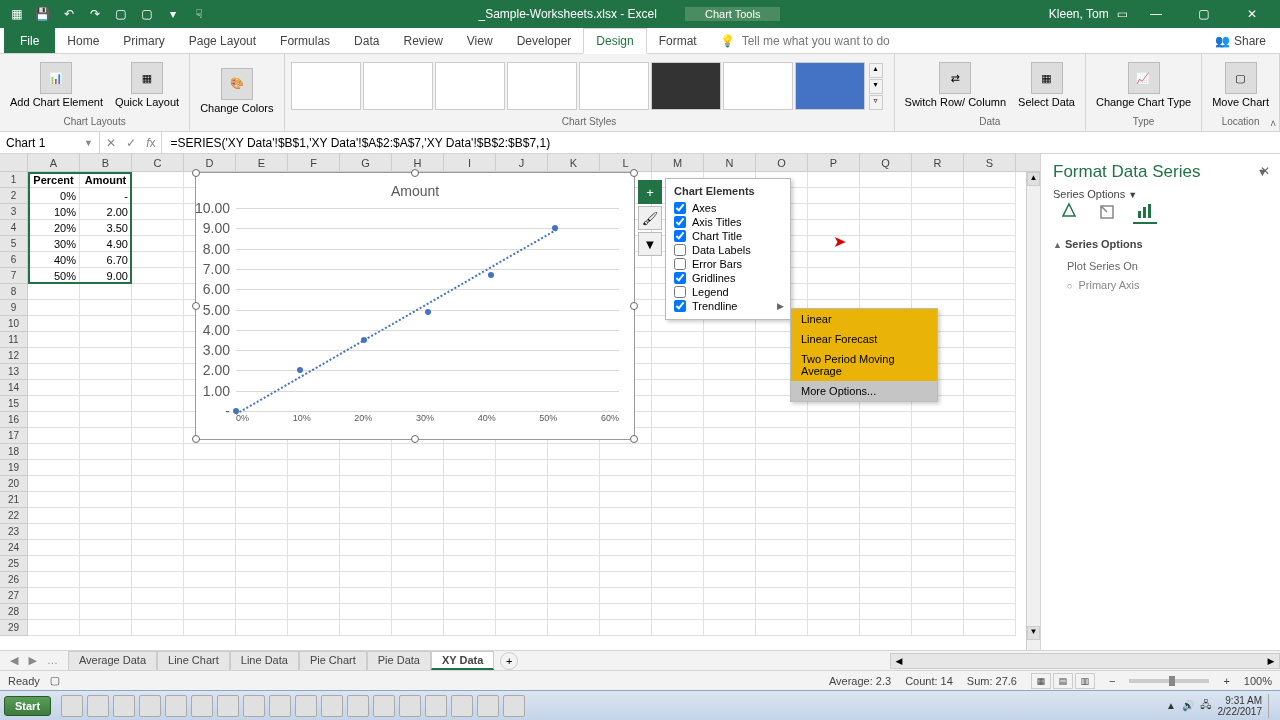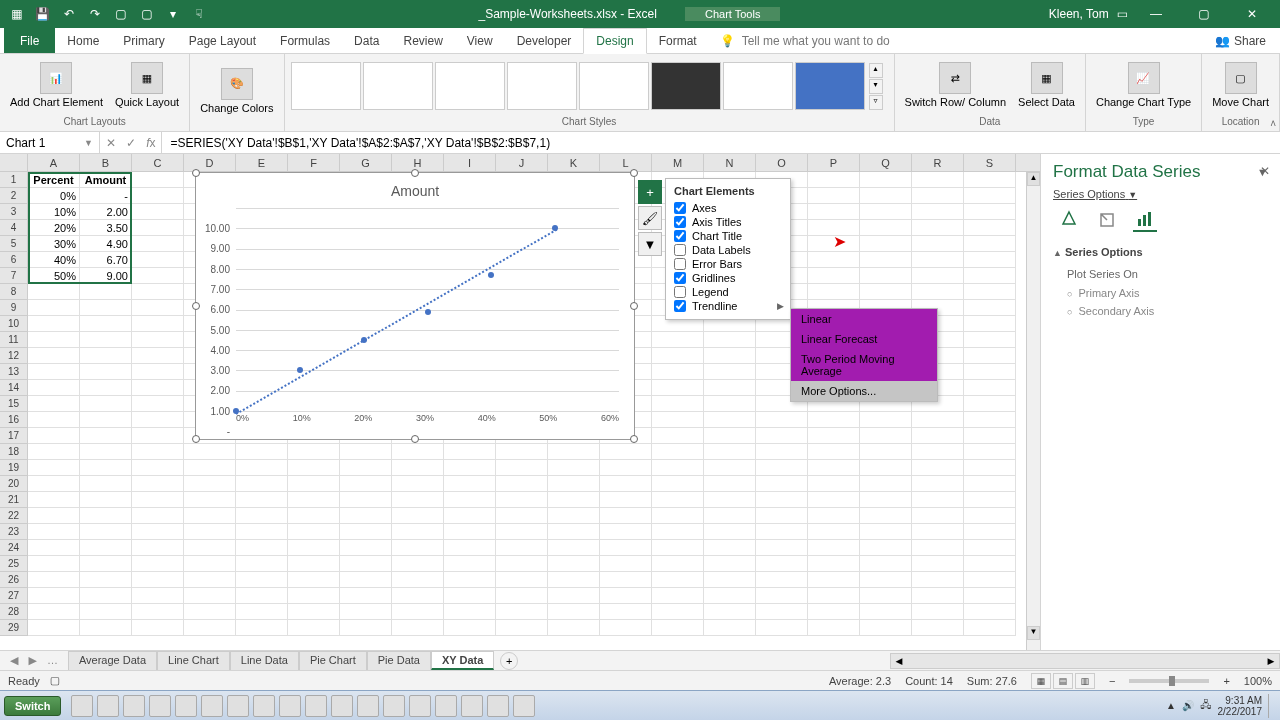--- a/index.html
+++ b/index.html
@@ -54,50 +54,50 @@
 .cell { width: 52px; height: 16px; border-right: 1px solid #e0e0e0; border-bottom: 1px solid #e0e0e0; font-size: 11px; padding: 0 3px; text-align: right; line-height: 16px; overflow: hidden; }
 .cell.header-cell { font-weight: bold; text-align: center; background: #fff; }
 
 
 .chart-container { position: absolute; left: 195px; top: 18px; width: 440px; height: 268px; background: #fff; border: 1px solid #999; }
 .chart-handle { position: absolute; width: 8px; height: 8px; background: #fff; border: 1px solid #666; border-radius: 50%; }
 .chart-title { text-align: center; font-size: 14px; color: #595959; padding: 10px 0 6px; }
 .chart-plot { position: absolute; left: 40px; top: 35px; right: 15px; bottom: 28px; }
 .chart-axis-y { position: absolute; left: 8px; top: 35px; bottom: 28px; width: 30px; }
 .chart-axis-x { position: absolute; left: 40px; right: 15px; bottom: 8px; height: 18px; display: flex; justify-content: space-between; font-size: 9px; color: #595959; }
-.y-tick { position: absolute; right: 4px; font-size: 10px; color: #595959; transform: translateY(-50%); margin-top: 20px; }
+.y-tick { position: absolute; right: 4px; font-size: 14px; color: #595959; transform: translateY(-50%); }
 .gridline { position: absolute; left: 0; right: 0; height: 1px; background: #d9d9d9; }
 .data-point { position: absolute; width: 6px; height: 6px; background: #4472c4; border-radius: 50%; transform: translate(-50%, -50%); }
 .trendline { position: absolute; border-top: 2px dotted #4472c4; transform-origin: left center; }
 
 
 .chart-side-btns { position: absolute; left: 638px; top: 26px; display: flex; flex-direction: column; gap: 2px; }
 .chart-side-btn { width: 24px; height: 24px; background: #f0f0f0; border: 1px solid #bbb; display: flex; align-items: center; justify-content: center; font-size: 13px; }
 .chart-side-btn.active { background: #217346; color: white; border-color: #217346; }
 
 
 .chart-elements-popup { position: absolute; left: 665px; top: 24px; width: 126px; background: #fff; border: 1px solid #bbb; box-shadow: 2px 2px 4px rgba(0,0,0,0.2); padding: 6px 8px; font-size: 11px; }
 .chart-elements-title { font-weight: bold; font-size: 11px; margin-bottom: 4px; color: #333; }
 .chart-el-item { display: flex; align-items: center; gap: 6px; padding: 1px 0; position: relative; }
 .chart-el-item input { width: 12px; height: 12px; }
 .chart-el-arrow { position: absolute; right: -2px; font-size: 9px; color: #666; }
 
 
-.trendline-submenu { position: absolute; left: 790px; top: 154px; width: 148px; background: #a21caf; border: 1px solid #bbb; box-shadow: 2px 2px 4px rgba(0,0,0,0.2); font-size: 11px; }
+.trendline-submenu { position: absolute; left: 790px; top: 154px; width: 148px; background: #eab308; border: 1px solid #bbb; box-shadow: 2px 2px 4px rgba(0,0,0,0.2); font-size: 11px; }
 .submenu-item { padding: 4px 10px; }
 .submenu-item.hover { background: #c5c5c5; }
 
 
 .cursor { position: absolute; left: 833px; top: 232px; font-size: 16px; color: #d00; z-index: 1000; pointer-events: none; }
 
 
 .format-pane { width: 240px; background: #fff; border-left: 1px solid #d4d4d4; padding: 8px 12px; position: relative; }
 .format-pane-title { color: #217346; font-size: 17px; margin-bottom: 6px; display: flex; align-items: center; justify-content: space-between; }
 .format-pane-close { position: absolute; right: 10px; top: 10px; font-size: 12px; color: #666; }
-.series-opts-label { font-size: 11px; color: #444; margin-bottom: 8px; text-decoration: underline; }
+.series-opts-label { font-size: 11px; color: #444; margin-bottom: 0; }
 .format-icons { display: flex; gap: 14px; margin-bottom: 14px; padding-left: 4px; }
 .format-icon { width: 24px; height: 24px; display: flex; align-items: center; justify-content: center; }
 .format-icon svg { width: 20px; height: 20px; }
 .format-icon.active { border-bottom: 2px solid #217346; }
 .format-section-title { font-size: 11px; font-weight: bold; color: #444; margin-bottom: 6px; }
 .format-opt { font-size: 11px; color: #888; padding: 3px 0 3px 14px; }
 .format-opt::before { content: "○"; margin-right: 6px; font-size: 9px; }
 
 
 .sheet-tabs-row { height: 20px; background: #f3f3f3; border-top: 1px solid #d4d4d4; display: flex; align-items: center; font-size: 11px; }
@@ -1078,21 +1078,20 @@
             <rect x="13" y="3" width="3" height="14" fill="#217346"></rect>
           </svg>
         </div>
     </div>
     <div class="format-section-title">
       <span style="color:#666;font-size:9px">▲</span>
       <span>Series Options</span>
     </div>
     <div style="font-size:11px;color:#666;padding:4px 0 4px 14px">Plot Series On</div>
     <div class="format-opt">Primary Axis</div>
-    <div class="format-opt">Secondary Axis</div>
   </div>
 </div>
 
 <div class="cursor">➤</div>
 
 <div class="sheet-tabs-row">
   <div class="sheet-nav">
     <span>◀</span>
     <span>▶</span>
     <span>…</span>
@@ -1129,21 +1128,21 @@
     <div class="zoom-slider">
         <div class="zoom-thumb"></div>
       </div>
     <span>+</span>
     <span>100%</span>
   </div>
 </div>
 
 <div class="taskbar">
   <div class="start-btn">
-    <span>Switch</span>
+    <span>Start</span>
   </div>
   <div style="width:8px"></div>
   <div class="task-icon"></div>
   <div class="task-icon"></div>
   <div class="task-icon"></div>
   <div class="task-icon"></div>
   <div class="task-icon"></div>
   <div class="task-icon"></div>
   <div class="task-icon"></div>
   <div class="task-icon"></div>

